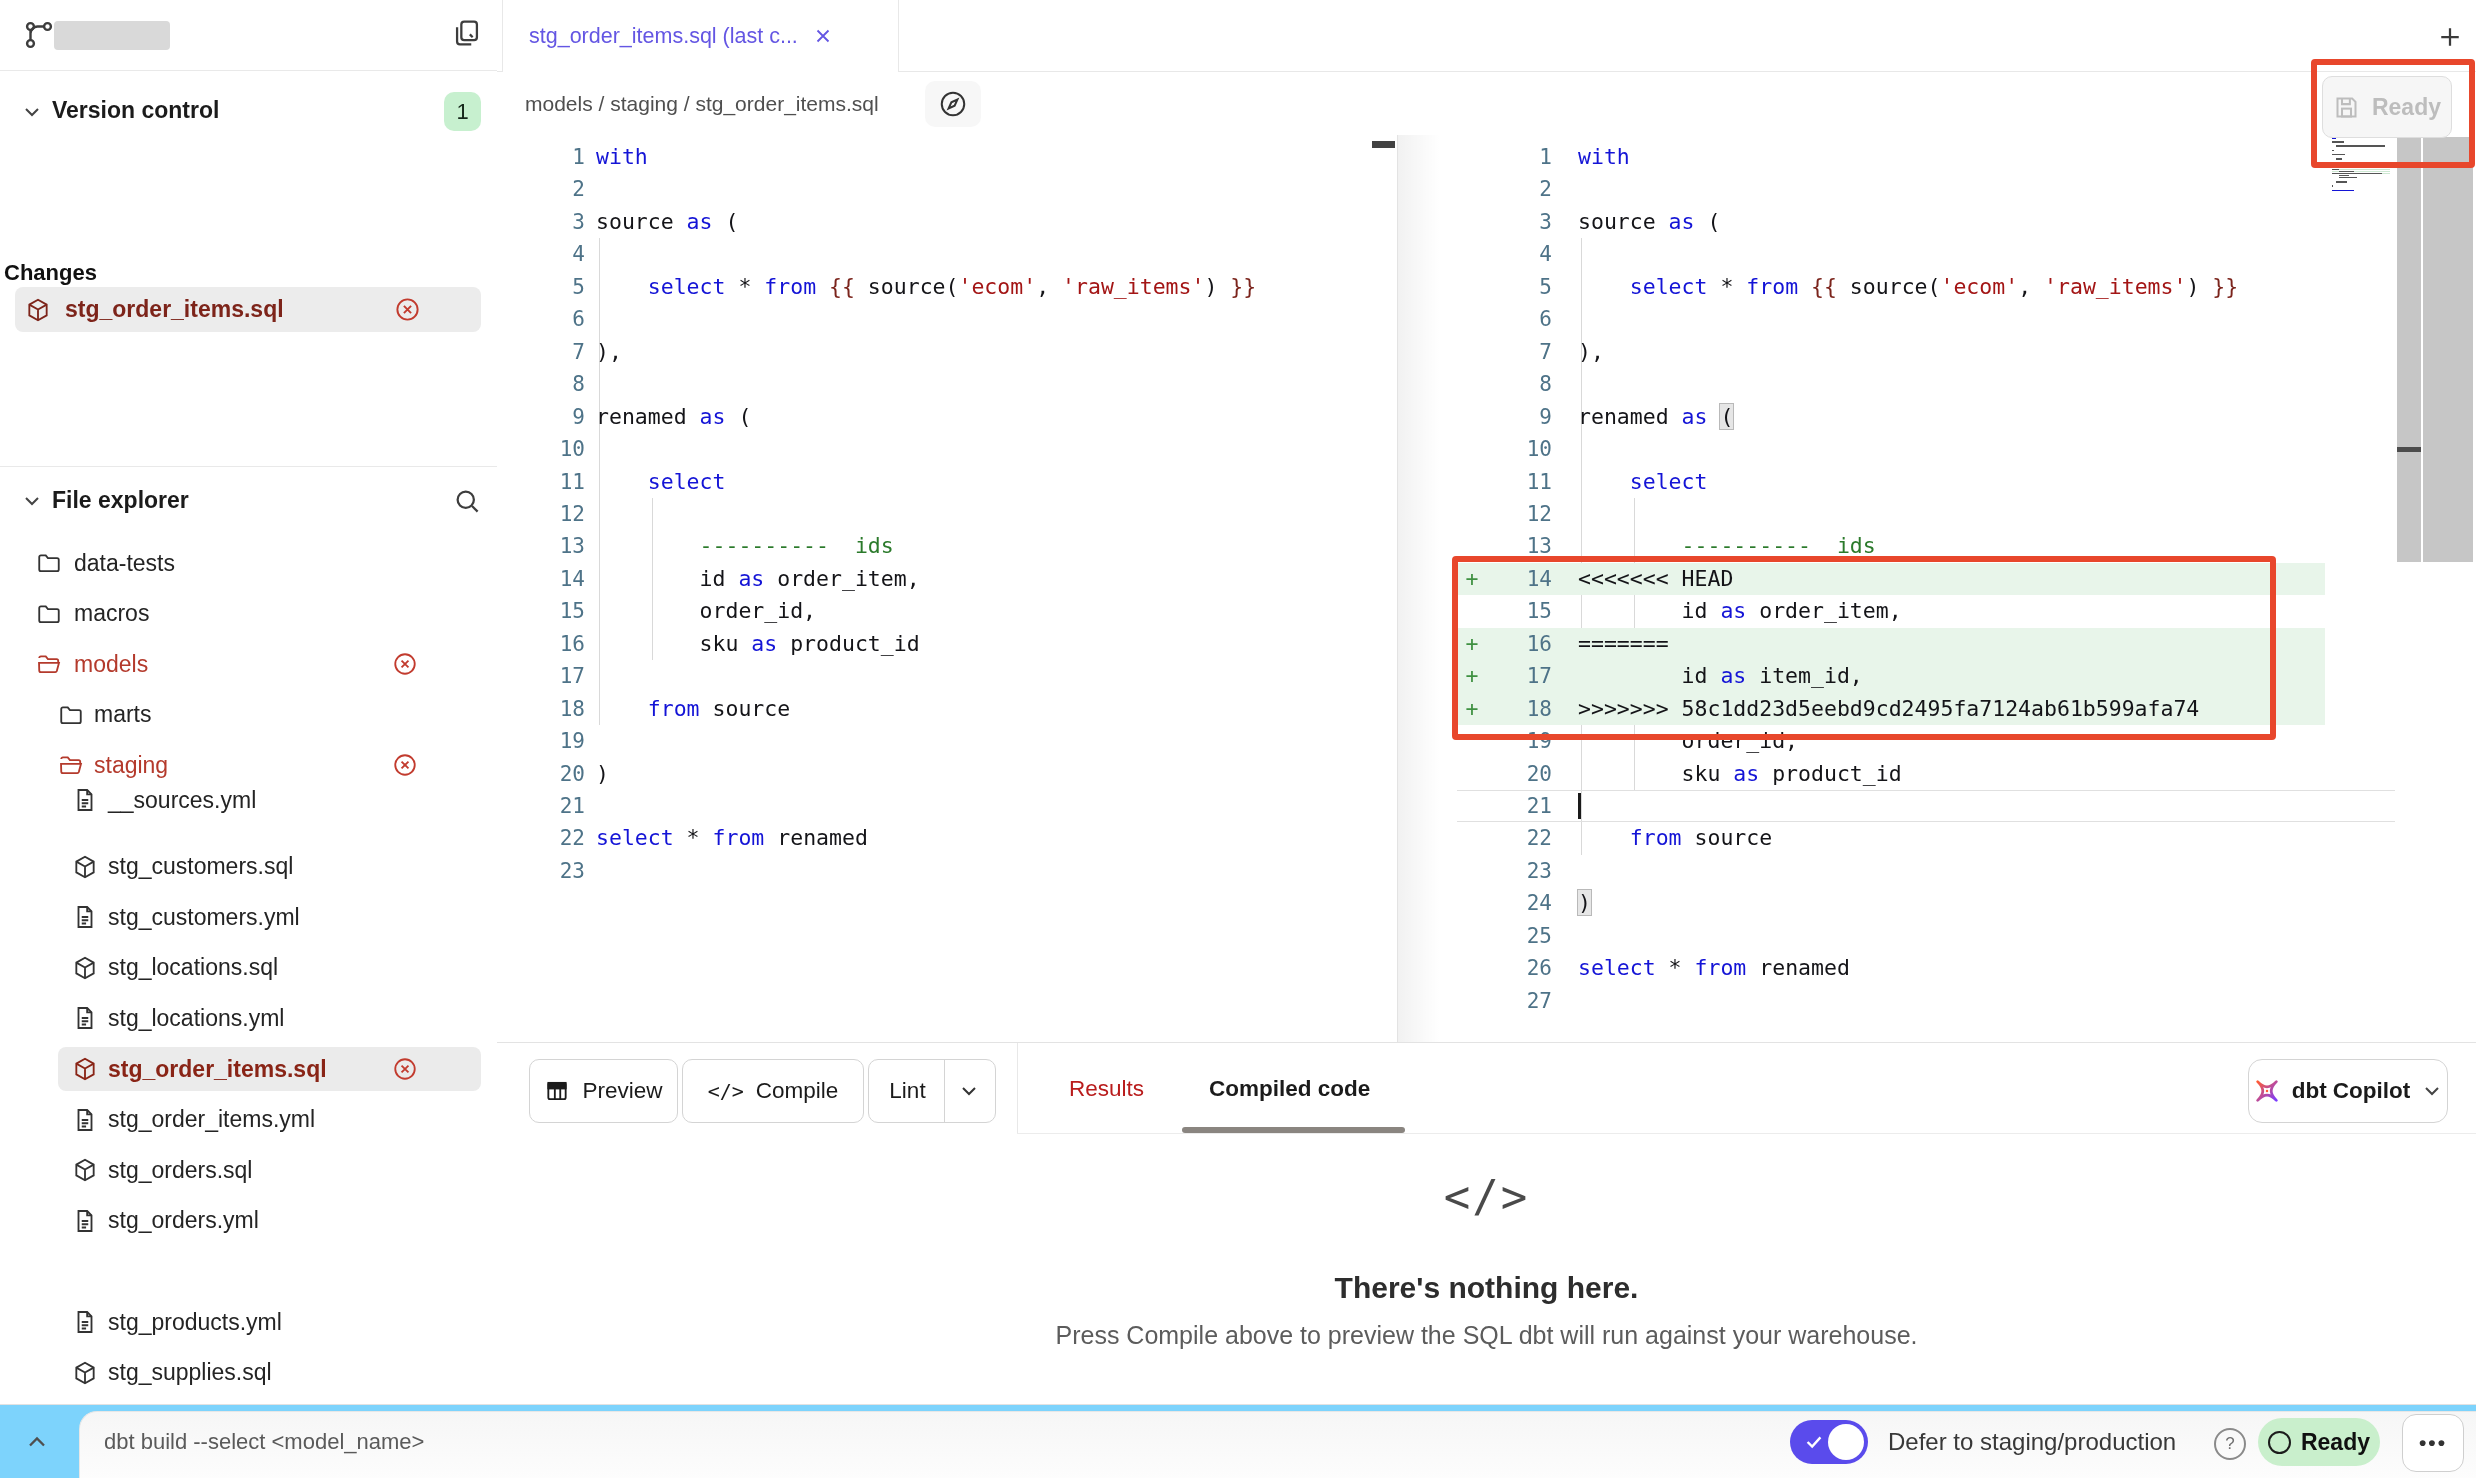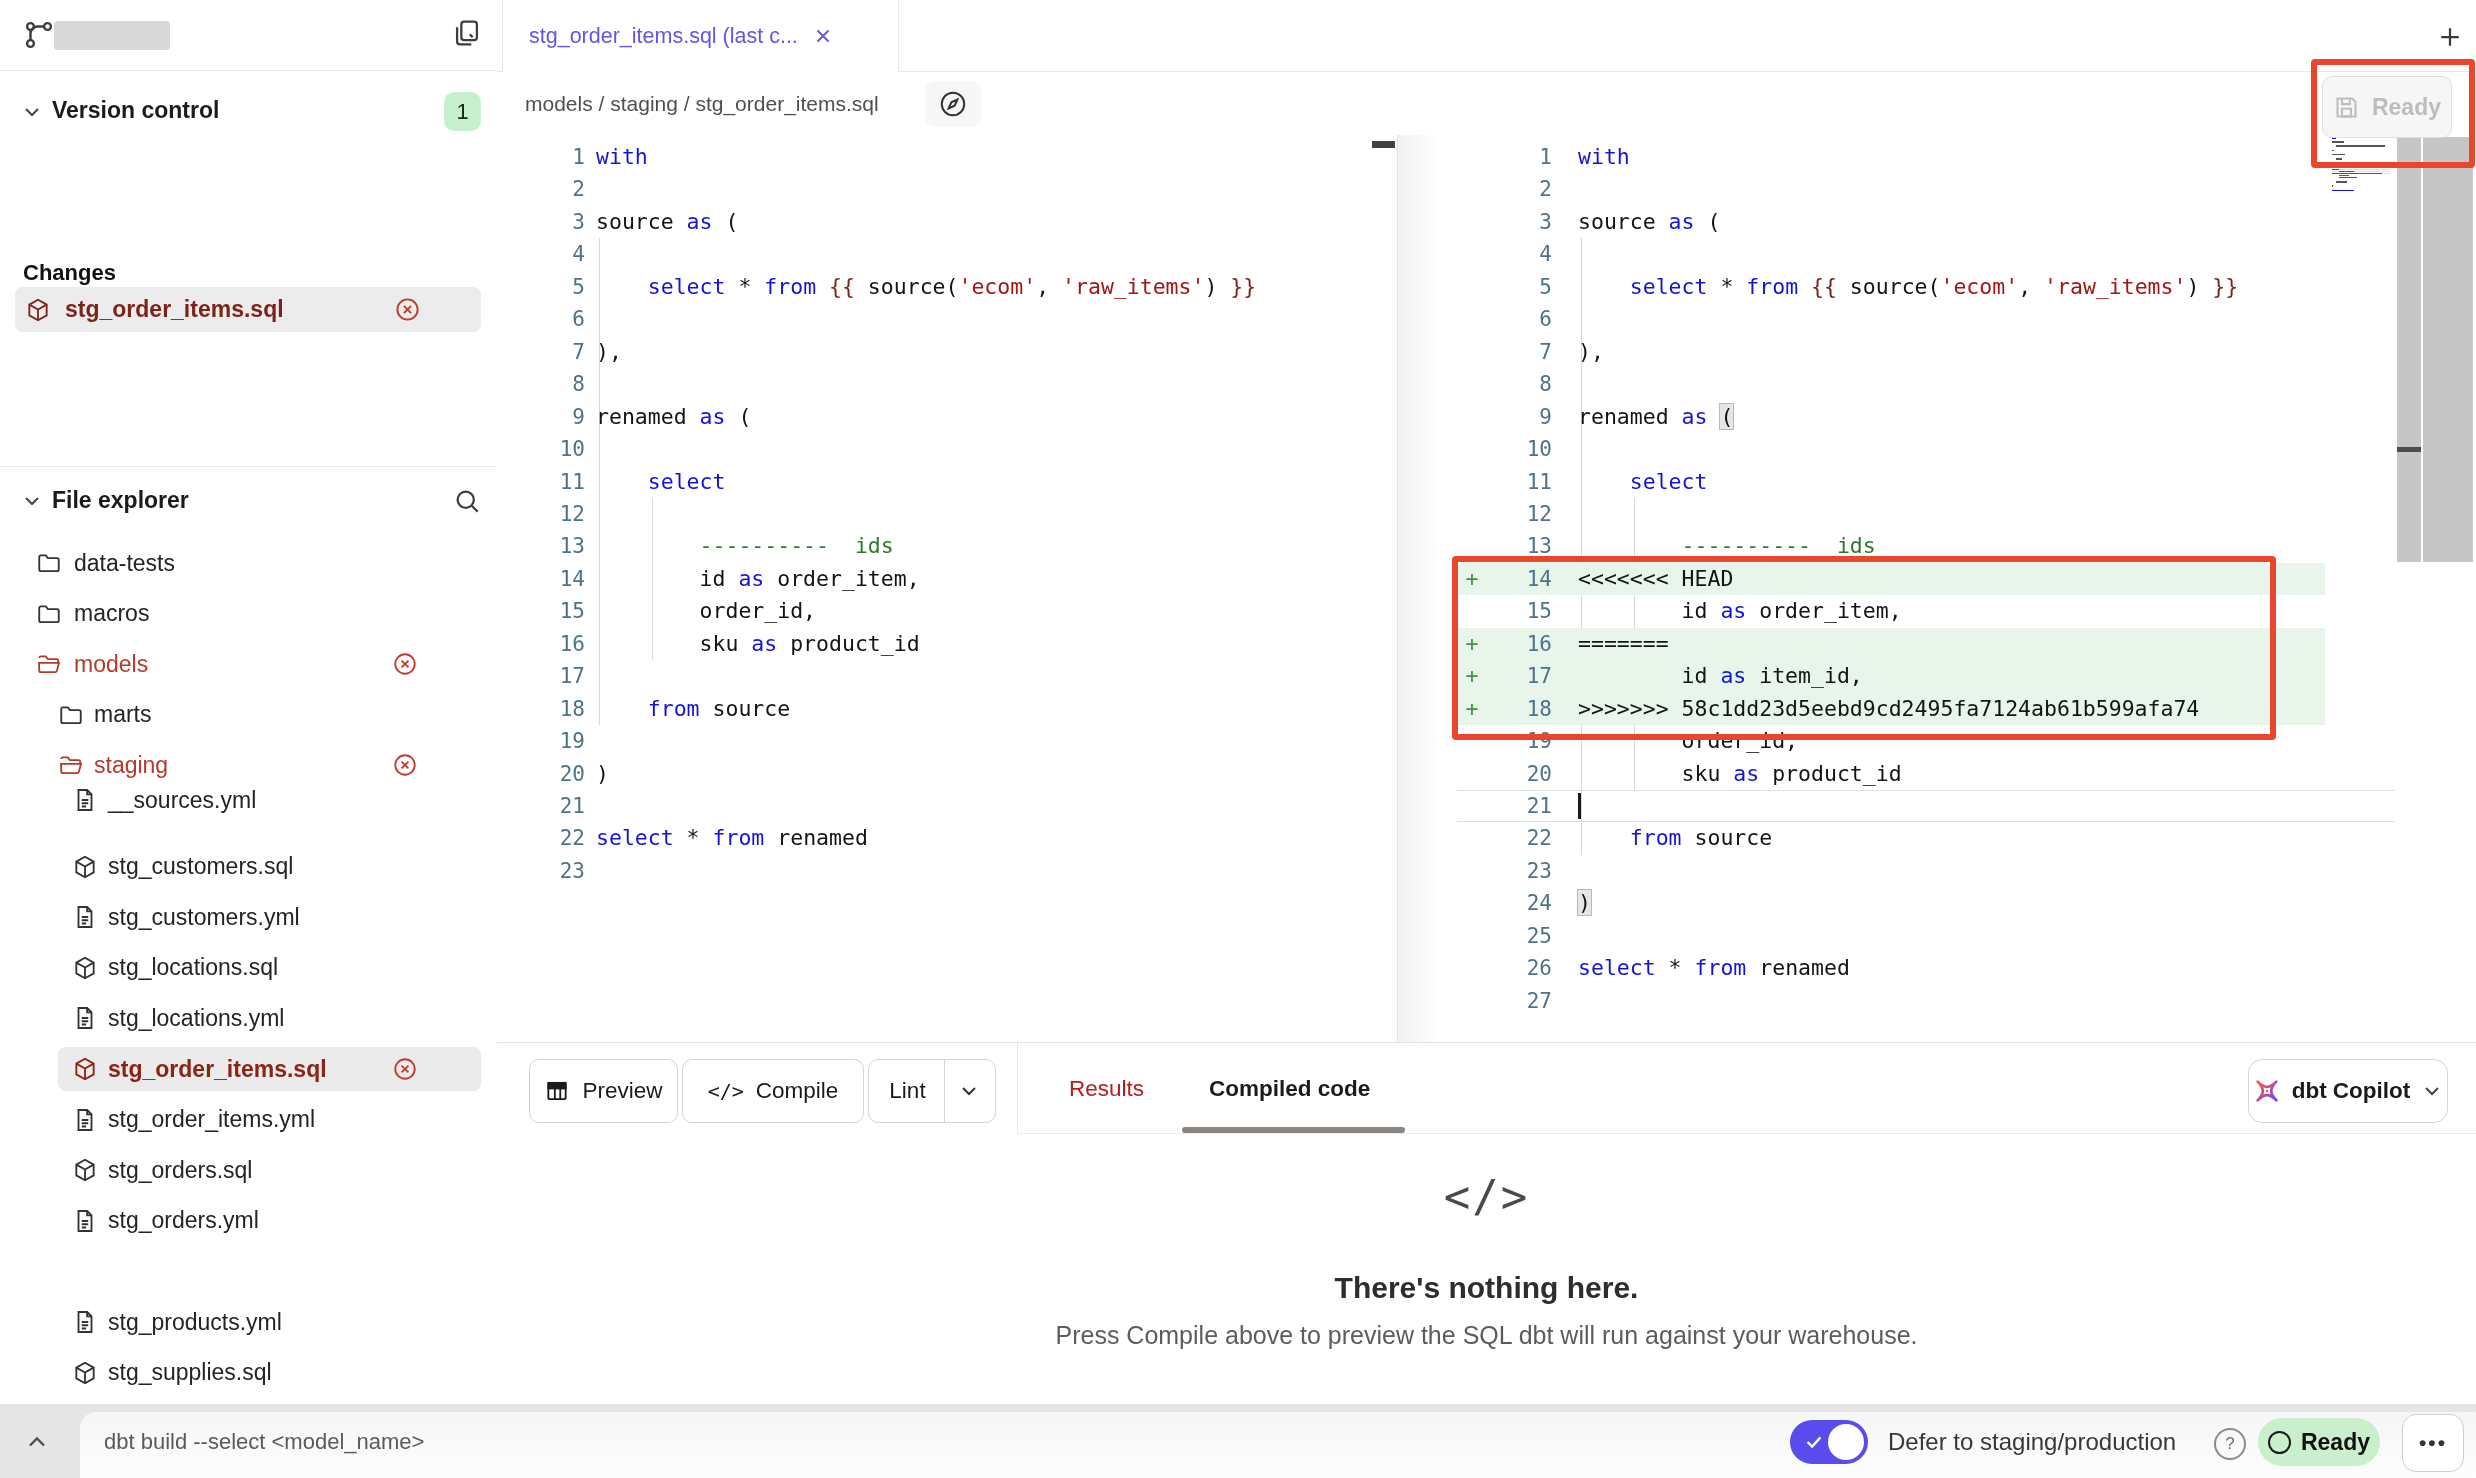--- a/index.html
+++ b/index.html
@@ -13,21 +13,21 @@
   #sb-top{left:0;top:0;width:497px;height:70px;border-bottom:1px solid #e9e9e9;}
   #branch-redacted{left:54px;top:21px;width:116px;height:29px;background:#d9d9d9;border-radius:4px;}
   .sb-section-title{font-size:23px;font-weight:700;color:#1b1b1b;}
   #vc-badge{left:444px;top:92px;width:37px;height:39px;background:#c7f0cf;border-radius:10px;
             display:flex;align-items:center;justify-content:center;font-size:22px;color:#15261a;}
   #commit-btn{left:16px;top:159px;width:465px;height:69px;border:2px solid #b06524;border-radius:12px;
               background:#fff;display:flex;align-items:center;cursor:pointer;}
   #commit-btn .lbl{font-size:24px;font-weight:700;color:#a85b22;margin-left:18px;}
   #commit-divider{width:1px;height:100%;background:#b06524;margin-left:auto;}
   #commit-chev{width:53px;display:flex;align-items:center;justify-content:center;}
-  #changes-label{left:23px;top:260px;font-size:22px;font-weight:700;color:#111;}
+  #changes-label{left:4px;top:260px;font-size:22px;font-weight:700;color:#111;}
   #changed-row{left:15px;top:287px;width:466px;height:45px;background:#ececec;border-radius:8px;
                display:flex;align-items:center;}
   #changed-row .nm{font-size:23px;font-weight:600;color:#7d241a;margin-left:14px;}
   #sb-divider2{left:0;top:466px;width:497px;height:1px;background:#e9e9e9;}
   #tree{left:0;top:540px;width:497px;height:864px;}
   .tree-row{position:absolute;width:497px;height:46px;}
   .tree-sel{position:absolute;top:1px;height:44px;background:#ebebeb;border-radius:8px;}
   .tree-icon{position:absolute;top:10px;}
   .tree-label{position:absolute;top:0;height:46px;display:flex;align-items:center;font-size:23px;color:#242424;}
   .tree-label.red{color:#b43a2c;}
@@ -92,21 +92,21 @@
   #tab-underline{left:685px;top:84px;width:223px;height:6px;background:#8a8580;border-radius:3px;}
   #copilot-btn{left:1751px;top:16px;width:198px;height:62px;border:1.5px solid #d4d4d4;border-radius:14px;
                background:#fff;display:flex;align-items:center;justify-content:center;gap:10px;
                font-size:22.5px;font-weight:700;color:#1b1b1b;cursor:pointer;}
   #empty-icon{left:0;top:128px;width:1979px;text-align:center;font-family:"DejaVu Sans Mono",monospace;
               font-size:44px;color:#4a4a4a;letter-spacing:2px;}
   #empty-title{left:0;top:228px;width:1979px;text-align:center;font-size:30px;font-weight:700;color:#2d2d2d;}
   #empty-sub{left:0;top:278px;width:1979px;text-align:center;font-size:25px;color:#5c5c5c;}
 
   
-  #statusbar{left:0;top:1404px;width:2476px;height:74px;border-top:1px solid #e2e2e2;background:#e5e5e5;}
+  #statusbar{left:0;top:1404px;width:2476px;height:74px;border-top:1px solid #e2e2e2;background:#7dd3fc;}
   #cmd-pill{left:79px;top:6px;width:2397px;height:68px;border:1px solid #e7e7e7;border-bottom:none;
             border-radius:18px 0 0 0;background:linear-gradient(to bottom,#f6f6f6,#fdfdfd);}
   #cmd-placeholder{left:104px;top:0;height:74px;display:flex;align-items:center;font-size:22px;color:#5a5a5a;}
   #collapse-btn{left:18px;top:18px;width:38px;height:38px;display:flex;align-items:center;justify-content:center;cursor:pointer;}
   #defer-toggle{left:1790px;top:15px;width:78px;height:44px;border-radius:22px;background:#5a4bec;cursor:pointer;}
   #defer-toggle .knob{position:absolute;right:4px;top:4px;width:36px;height:36px;border-radius:50%;background:#fff;}
   #defer-label{left:1888px;top:0;height:74px;display:flex;align-items:center;font-size:24px;color:#383838;}
   #help-icon{left:2214px;top:23px;width:28px;height:28px;border:2px solid #8a8a8a;border-radius:50%;
              display:flex;align-items:center;justify-content:center;font-size:17px;color:#6f6f6f;}
   #ready-badge{left:2258px;top:13px;width:122px;height:48px;background:#c9efcc;border-radius:24px;

